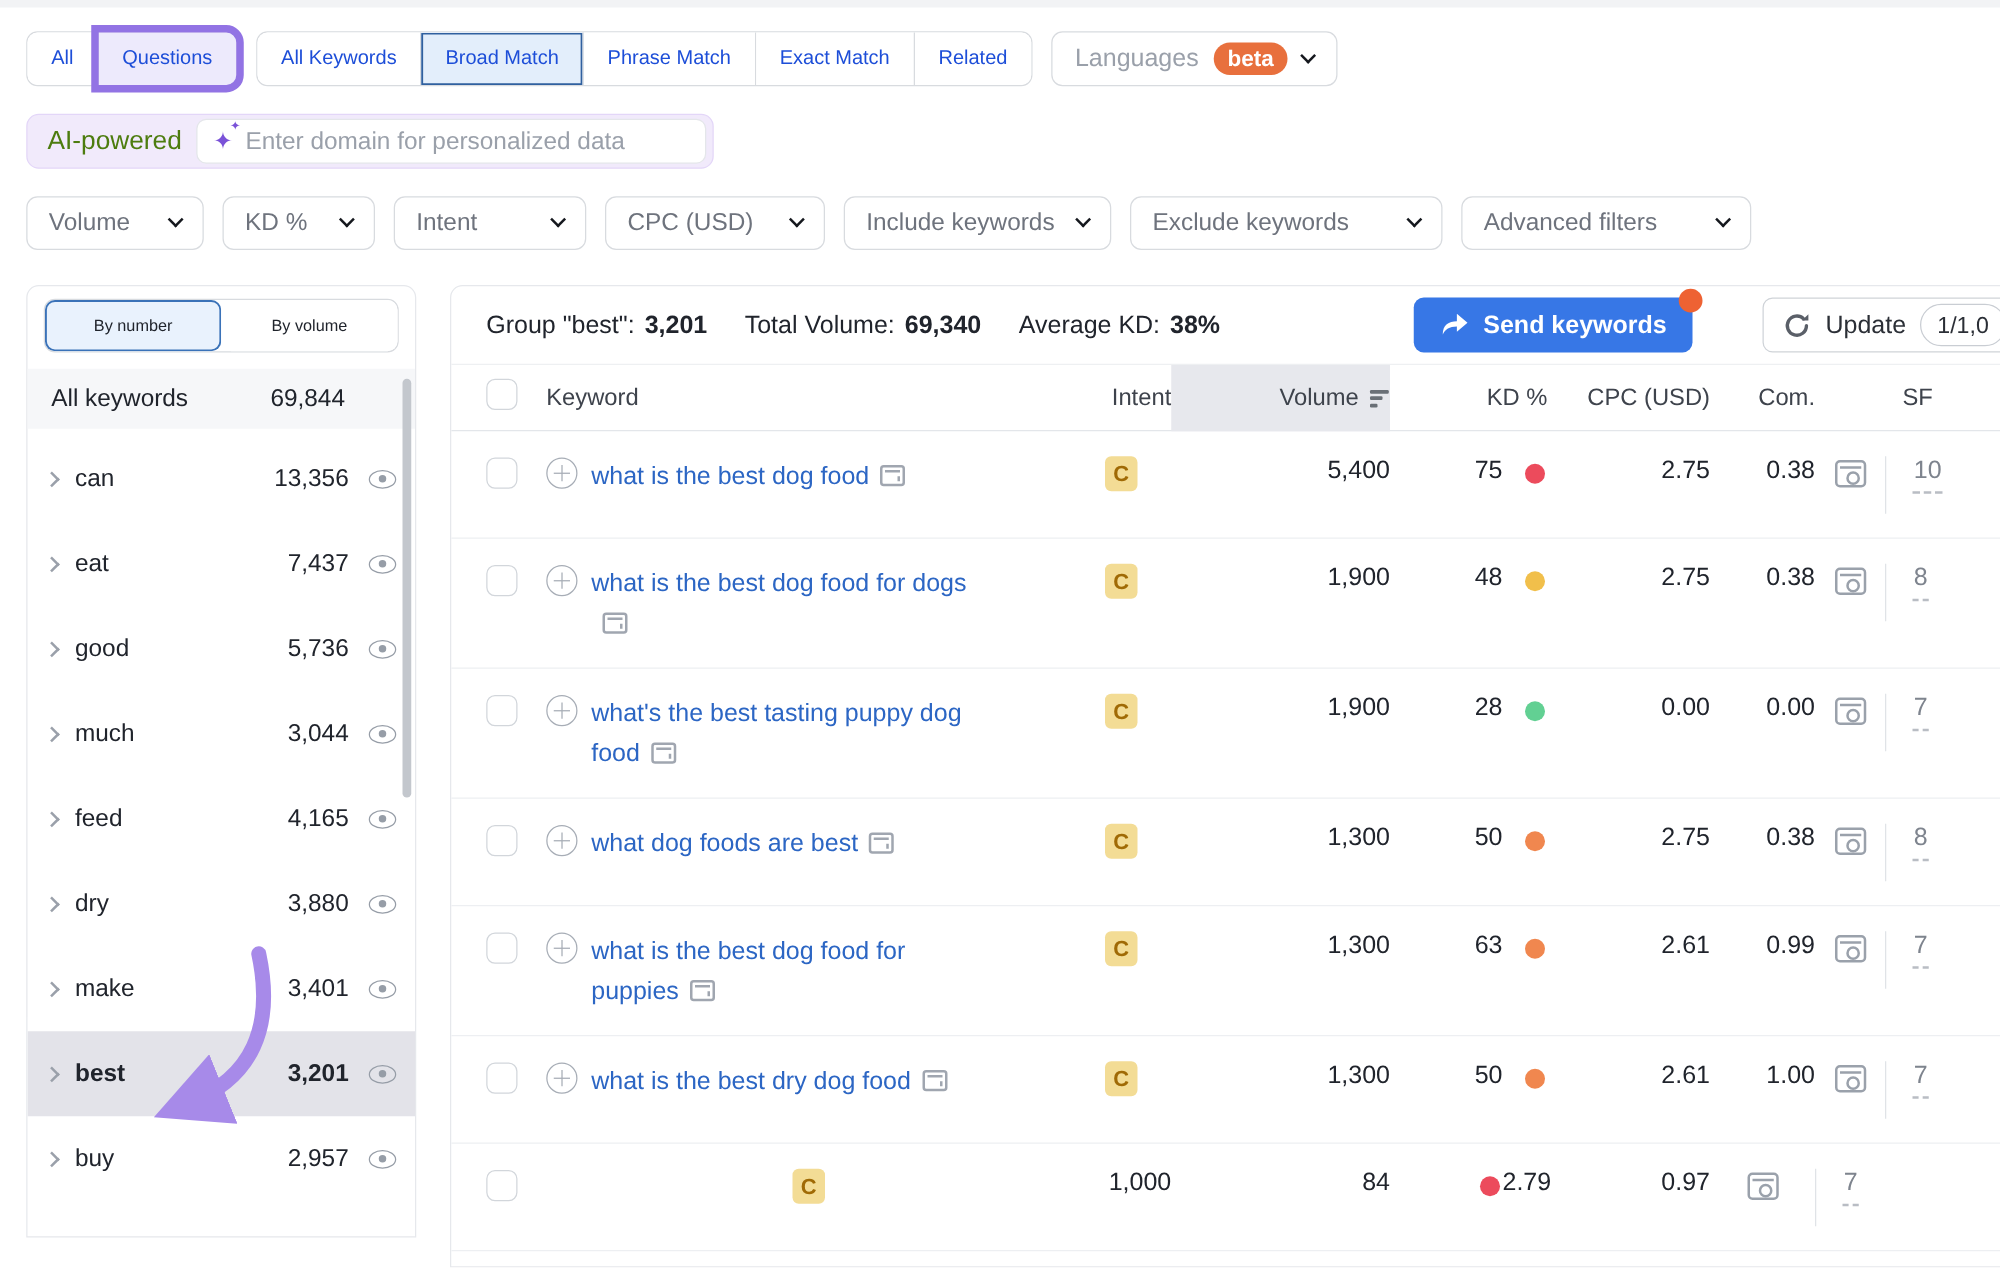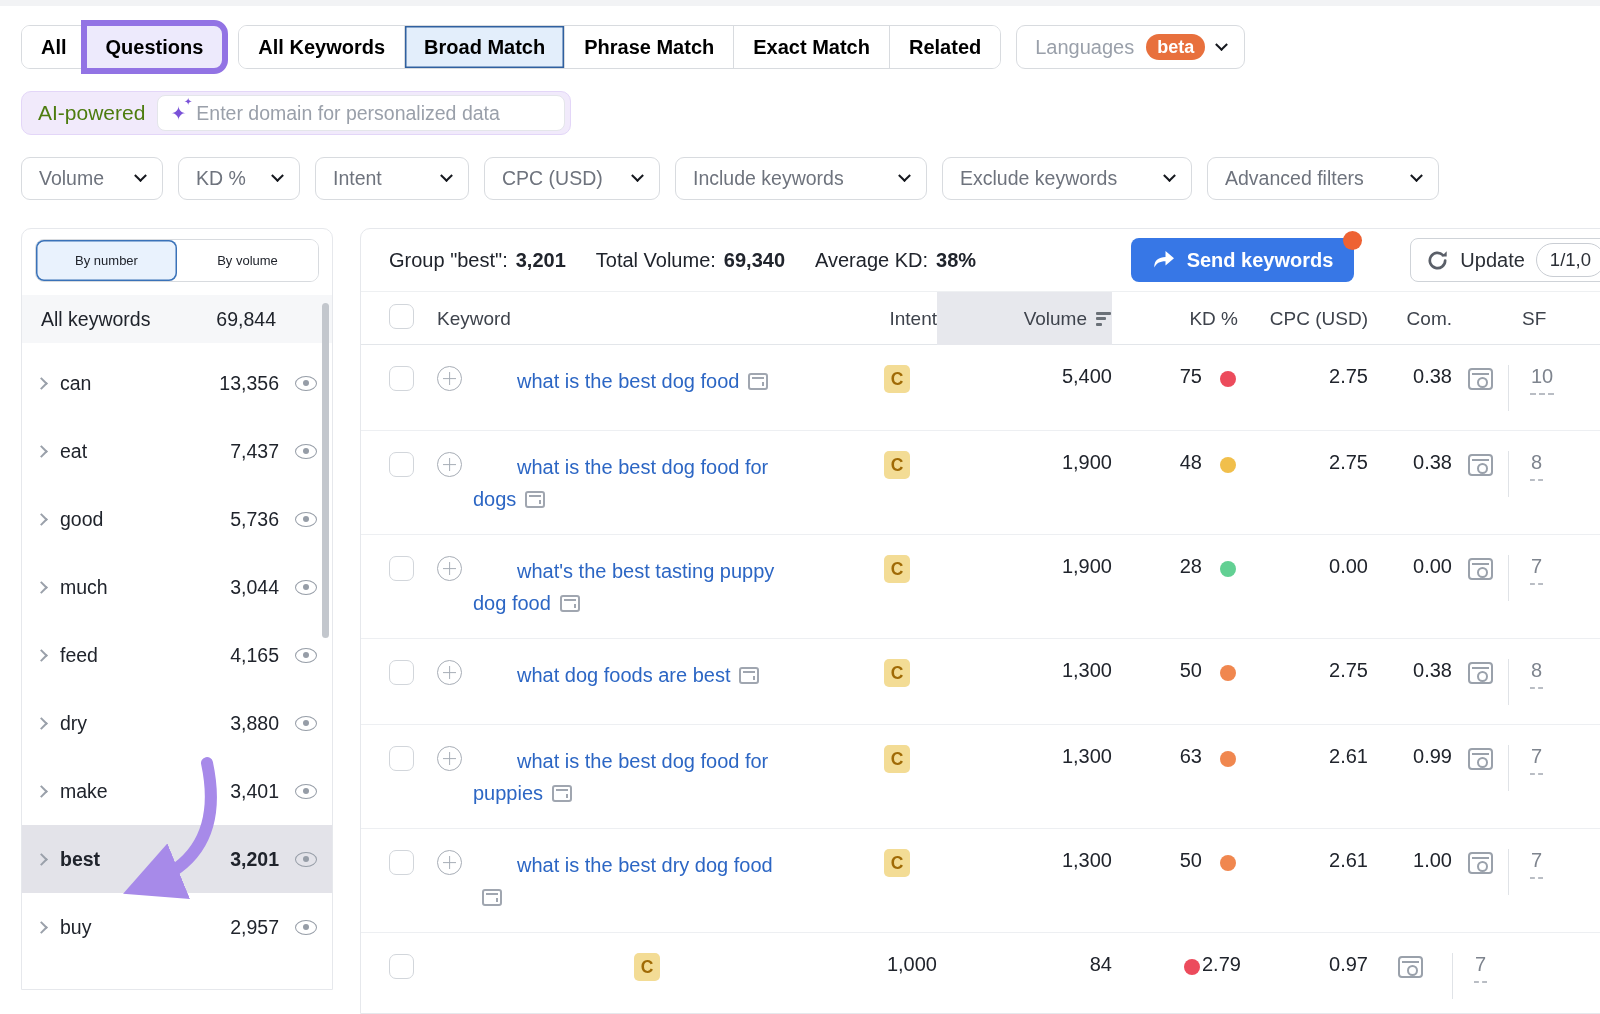--- a/index.html
+++ b/index.html
@@ -8,42 +8,42 @@
     font-family: "Liberation Sans", sans-serif;
     background:#ffffff; color:#20242c; position:relative; overflow:hidden;
   }
   body::before{content:"";position:absolute;top:0;left:0;right:0;height:6px;background:#f2f3f5;}
 
   button{font:inherit;background:#fff;border:none;cursor:pointer;color:inherit;}
 
   
   .tabbar{position:absolute;top:25px;left:21px;display:flex;gap:15px;height:44px;align-items:stretch;}
   .tabgroup{display:flex;border:1px solid #d8dbdf;border-radius:9px;background:#fff;}
-  .tab{padding:0 19px;display:flex;align-items:center;font-size:20px;color:#000000;border-right:1px solid #d8dbdf;background:#fff;position:relative;font-weight:bold;}
+  .tab{padding:0 19px;display:flex;align-items:center;font-size:16px;color:#1d4ed8;border-right:1px solid #d8dbdf;background:#fff;position:relative;}
   .tabgroup .tab:first-child{border-radius:8px 0 0 8px;}
   .tabgroup .tab:last-child{border-right:none;border-radius:0 8px 8px 0;}
   .tab.q-annot{background:#edeafc;outline:6px solid #9273e4;outline-offset:0;border-radius:2px;z-index:3;}
   .tab.broad{background:#e3eefb;box-shadow:inset 0 0 0 1.5px #30609f;z-index:1;}
   .lang{border:1px solid #d8dbdf;border-radius:9px;display:flex;align-items:center;gap:12px;padding:0 18px;color:#9aa0aa;font-size:20px;background:#fff;}
   .beta{color:#fff;font-size:18px;font-weight:bold;padding:4px 11px;border-radius:999px;line-height:1;}
   .chev{width:9px;height:9px;border-right:2.6px solid #15181e;border-bottom:2.6px solid #15181e;transform:rotate(45deg) translate(-2px,-2px);display:inline-block;}
 
   
   .ai{position:absolute;top:91px;left:21px;height:44px;display:flex;align-items:center;background:#f1eafb;border:1px solid #e3d6f8;border-radius:10px;padding:0 5px 0 16px;gap:12px;}
   .ai-label{color:#4d7c0f;font-size:21px;}
   .ai-input{width:408px;height:36px;background:#fff;border:1px solid #e4e6ea;border-radius:8px;display:flex;align-items:center;gap:10px;padding:0 12px;}
   .ai-input input{border:none;outline:none;flex:1;font-size:19.5px;color:#20242c;background:transparent;}
   .ai-input input::placeholder{color:#9aa0aa;}
   .sparkle{color:#7a52d8;font-size:19px;position:relative;line-height:1;}
   .sparkle::after{content:"✦";position:absolute;top:-7px;right:-6px;font-size:10px;}
 
   
   .filters{position:absolute;top:157px;left:21px;display:flex;gap:15px;}
   .filter{height:43px;border:1px solid #d8dbdf;border-radius:9px;display:flex;align-items:center;justify-content:space-between;padding:0 17px;color:#6e737d;font-size:19.5px;background:#fff;}
-  .w142{width:142px}.w122{width:122px}.w154{width:154px}.w176{width:176px}.w246{width:252px}.w250{width:250px}.w232{width:232px}
+  .w142{width:142px}.w122{width:122px}.w154{width:154px}.w176{width:176px}.w246{width:214px}.w250{width:250px}.w232{width:232px}
 
   
   .sidebar{position:absolute;left:21px;top:228px;width:312px;height:762px;border:1px solid #e6e8ec;border-radius:10px 10px 0 0;background:#fff;overflow:hidden;}
   .toggle{margin:10px 13px 13px;display:flex;border:1px solid #d8dbdf;border-radius:9px;height:43px;}
   .tbtn{flex:1;display:flex;align-items:center;justify-content:center;font-size:13px;background:#fff;border-radius:8px;}
   .tbtn.active{background:#e9f2fd;box-shadow:inset 0 0 0 1.5px #3a72b8;}
   .all-row{background:#f6f7f9;display:flex;justify-content:space-between;align-items:center;height:48px;padding:0 56px 0 19px;font-size:19.5px;}
   .glist{padding-top:6px;}
   .g-item{height:68px;display:flex;align-items:center;padding:0 15px;gap:14px;font-size:19.5px;}
   .g-item.selected{background:#e3e3e9;font-weight:bold;}
@@ -74,21 +74,21 @@
   .sf-h{padding-left:14px;}
 
   .trow{display:grid;grid-template-columns:48px 420px 80px 175px 90px 36px 130px 84px 56px 72px;padding:20px 0 19px 28px;border-bottom:1px solid #edeff2;align-items:start;font-size:20px;}
   .cb{width:25px;height:25px;border:1.6px solid #d2d6db;border-radius:7px;background:#fff;display:inline-block;}
   .trow .cb{margin-top:1px;}
   .c-kw{display:flex;gap:11px;align-items:flex-start;}
   .plus{width:25px;height:25px;border:1.7px solid #a7adb6;border-radius:50%;position:relative;flex:none;margin-top:1px;display:inline-block;}
   .plus::before{content:"";position:absolute;left:50%;top:5px;bottom:5px;width:1.8px;background:#a7adb6;transform:translateX(-50%);}
   .plus::after{content:"";position:absolute;top:50%;left:5px;right:5px;height:1.8px;background:#a7adb6;transform:translateY(-50%);}
   .kw-text{max-width:308px;line-height:1.6;}
-  .kw-text a{color:#2c66c4;text-decoration:none;margin-left:44px;}
+  .kw-text a{color:#2c66c4;text-decoration:none;}
   .serp-mini{width:20px;height:17px;border:2px solid #a0a6b0;border-radius:3px;position:relative;display:inline-block;vertical-align:-2px;margin-left:9px;}
   .serp-mini::before{content:"";position:absolute;top:2px;left:2px;right:2px;height:2px;background:#a0a6b0;}
   .serp-mini::after{content:"";position:absolute;top:7px;right:2px;width:2px;bottom:2px;background:#a0a6b0;}
   .intent-badge{width:26px;height:28px;border-radius:5px;font-weight:bold;font-size:17.5px;display:flex;align-items:center;justify-content:center;background:#f3dc95;color:#a06a05;justify-self:center;}
   .c-num{text-align:right;color:#20242c;}
   .c-dot{display:flex;justify-content:flex-end;padding-right:2px;}
   .dot{width:16px;height:16px;border-radius:50%;margin-top:6px;display:inline-block;}
   .c-serp{display:flex;justify-content:center;}
   .serp-big{width:25px;height:22px;border:2.4px solid #9aa1ab;border-radius:4px;position:relative;display:inline-block;margin-top:3px;}
   .serp-big::before{content:"";position:absolute;top:3px;left:2px;right:2px;height:2.4px;background:#9aa1ab;}

